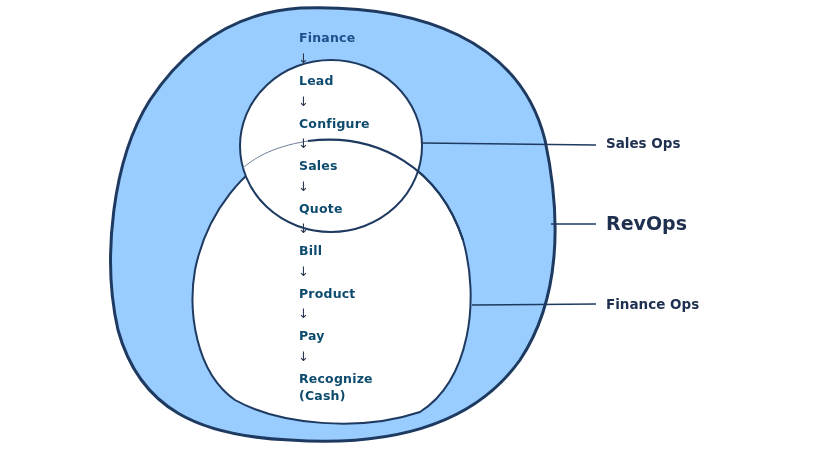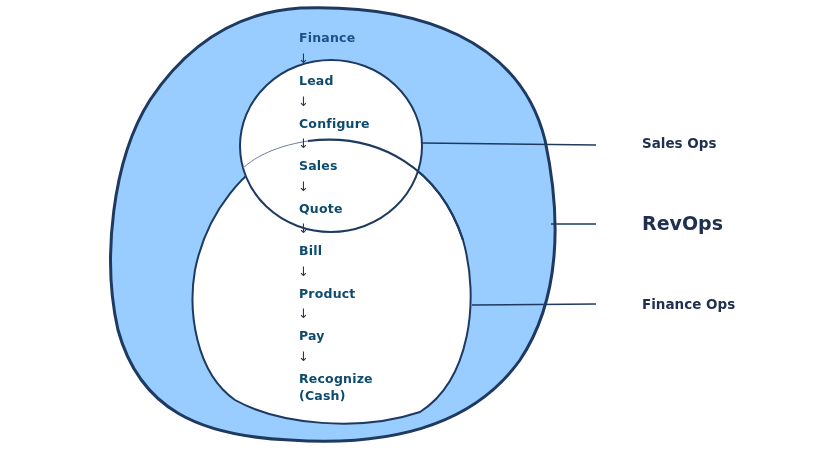--- a/index.html
+++ b/index.html
@@ -2,21 +2,21 @@
 <html><head>
   <meta charset="utf-8">
   <style>
     html, body { margin: 0; padding: 0; background: #ffffff; }
     body { width: 833px; height: 450px; position: relative; overflow: hidden;
            font-family: "DejaVu Sans", "Liberation Sans", sans-serif; }
     svg.diagram { position: absolute; left: 0; top: 0; }
     .step { position: absolute; left: 299px; font-size: 12.5px; font-weight: bold; color: #0c4a6e; letter-spacing: 0.2px; white-space: nowrap; }
     .step.first { color: #1f4f8a; }
     .arrow { position: absolute; left: 298px; font-size: 13px; color: #2a3550; line-height: 1; }
-    .label { position: absolute; font-weight: bold; color: #1e2f4f; white-space: nowrap; margin-left: 36px; }
+    .label { position: absolute; font-weight: bold; color: #1e2f4f; white-space: nowrap; }
     .label.small { font-size: 13.5px; }
     .label.big { font-size: 19px; }
   </style>
 </head>
 <body>
 
 <svg class="diagram" width="833" height="450" viewBox="0 0 833 450">
 
   <path d="M 300 8 C 420 4, 520 40, 545 140 C 562 220, 560 300, 520 360 C 470 430, 380 446, 290 440 C 200 436, 140 410, 118 330 C 102 260, 112 160, 150 100 C 190 40, 240 12, 300 8 Z" fill="#99ccff" stroke="#1e3a60" stroke-width="3"></path>
 

